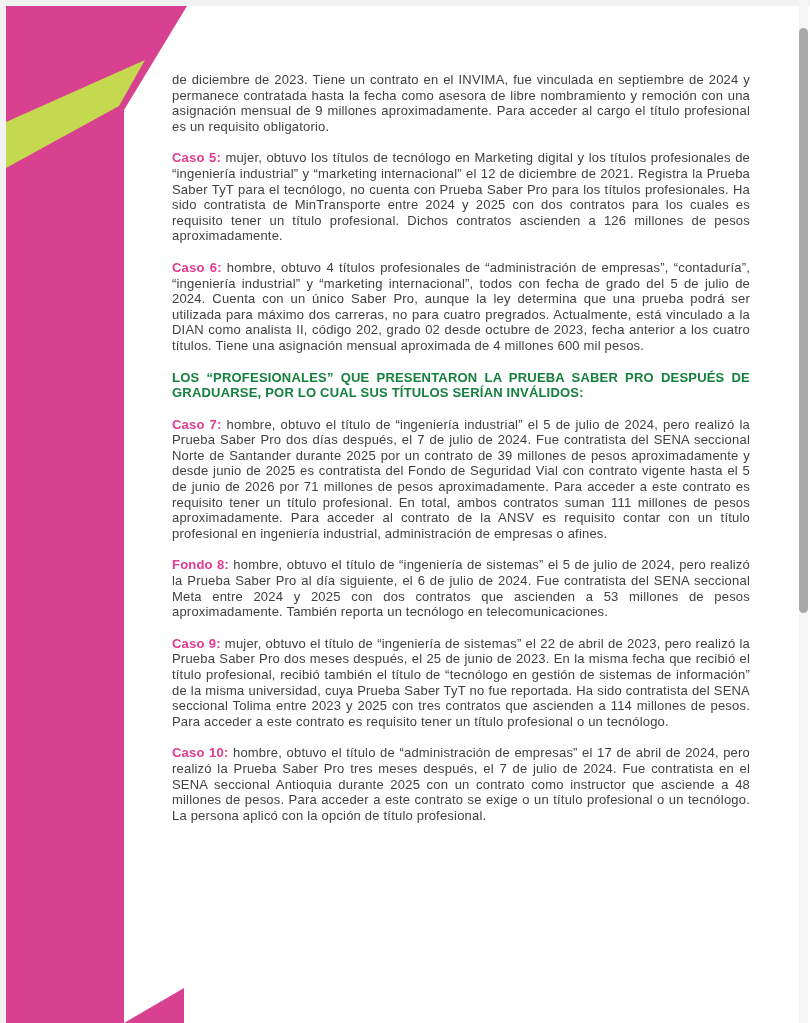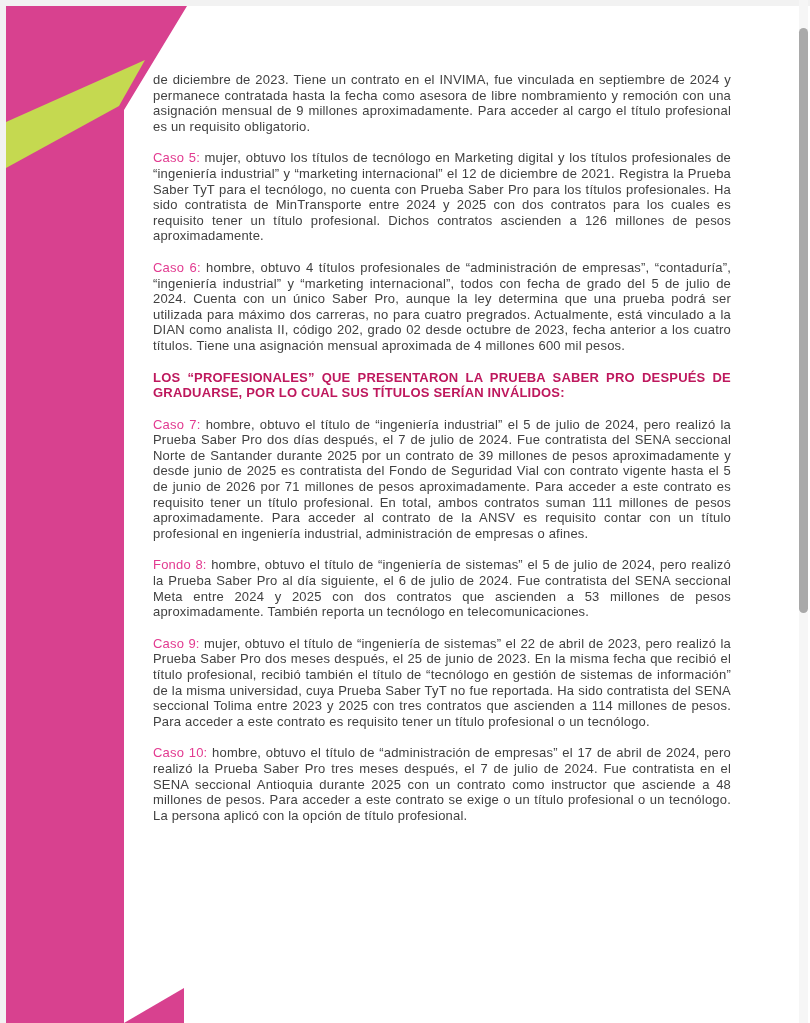--- a/index.html
+++ b/index.html
@@ -4,27 +4,27 @@
 <style>
   html,body{margin:0;padding:0;}
   body{width:810px;height:1023px;overflow:hidden;background:#f2f2f2;
        font-family:"Liberation Sans","DejaVu Sans",sans-serif;}
   #stage{position:absolute;top:0;left:0;width:810px;height:1023px;}
   .page{position:absolute;left:6px;top:6px;right:0;bottom:0;background:#ffffff;}
   .deco-svg{position:absolute;left:0;top:0;width:810px;height:1023px;pointer-events:none;}
   .pink-shape{fill:#d8418f;}
   .green-shape{fill:#c5d950;}
   
-  .content{position:absolute;left:153px;top:72px;width:578px;color:#414141;
+  .content{position:absolute;left:172px;top:72px;width:578px;color:#414141;
            font-size:13px;line-height:15.6px;letter-spacing:0.2px;text-align:justify;}
   .content p{margin:0 0 0 0;padding:0;}
   .content p + p, .content h2 + p, .content p + h2{margin-top:16px;}
-  .caso{font-weight:normal;color:#e23a90;margin-top:44px;}
+  .caso{font-weight:bold;color:#e23a90;margin-top:44px;}
   .content h2{margin:16px 0 0 0;padding:0;font-size:13px;line-height:15.6px;
-              font-weight:bold;color:#be185d;text-align:justify;}
+              font-weight:bold;color:#15803d;text-align:justify;}
   
   .scroll-track{position:absolute;right:2px;top:0;width:9px;height:1023px;background:#f6f6f6;}
   .scroll-thumb{position:absolute;right:2px;top:28px;width:9px;height:585px;
                 background:#a9a9a9;border-radius:5px;}
 </style>
 </head>
 <body>
 
 <div id="stage">
   <div class="page"></div>

